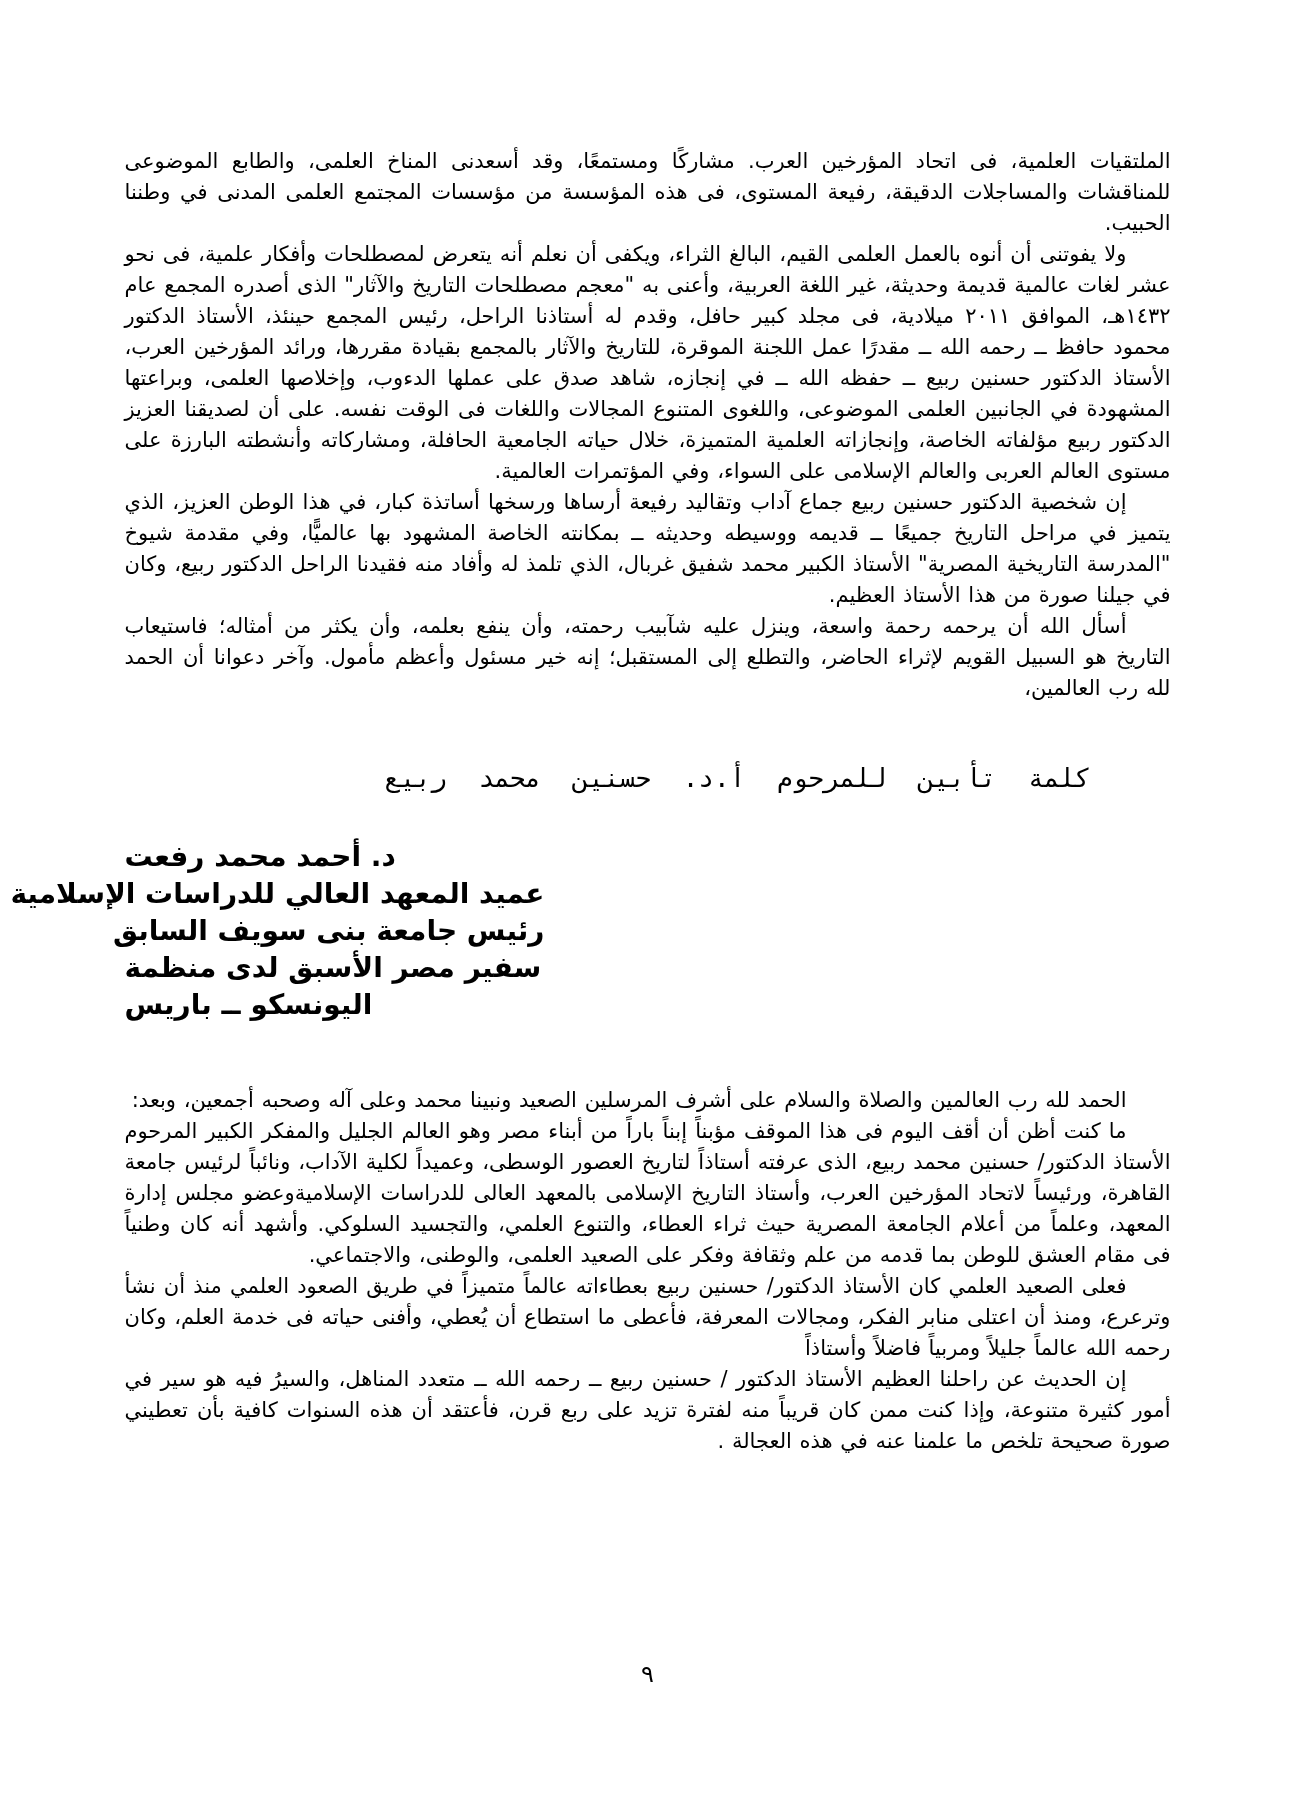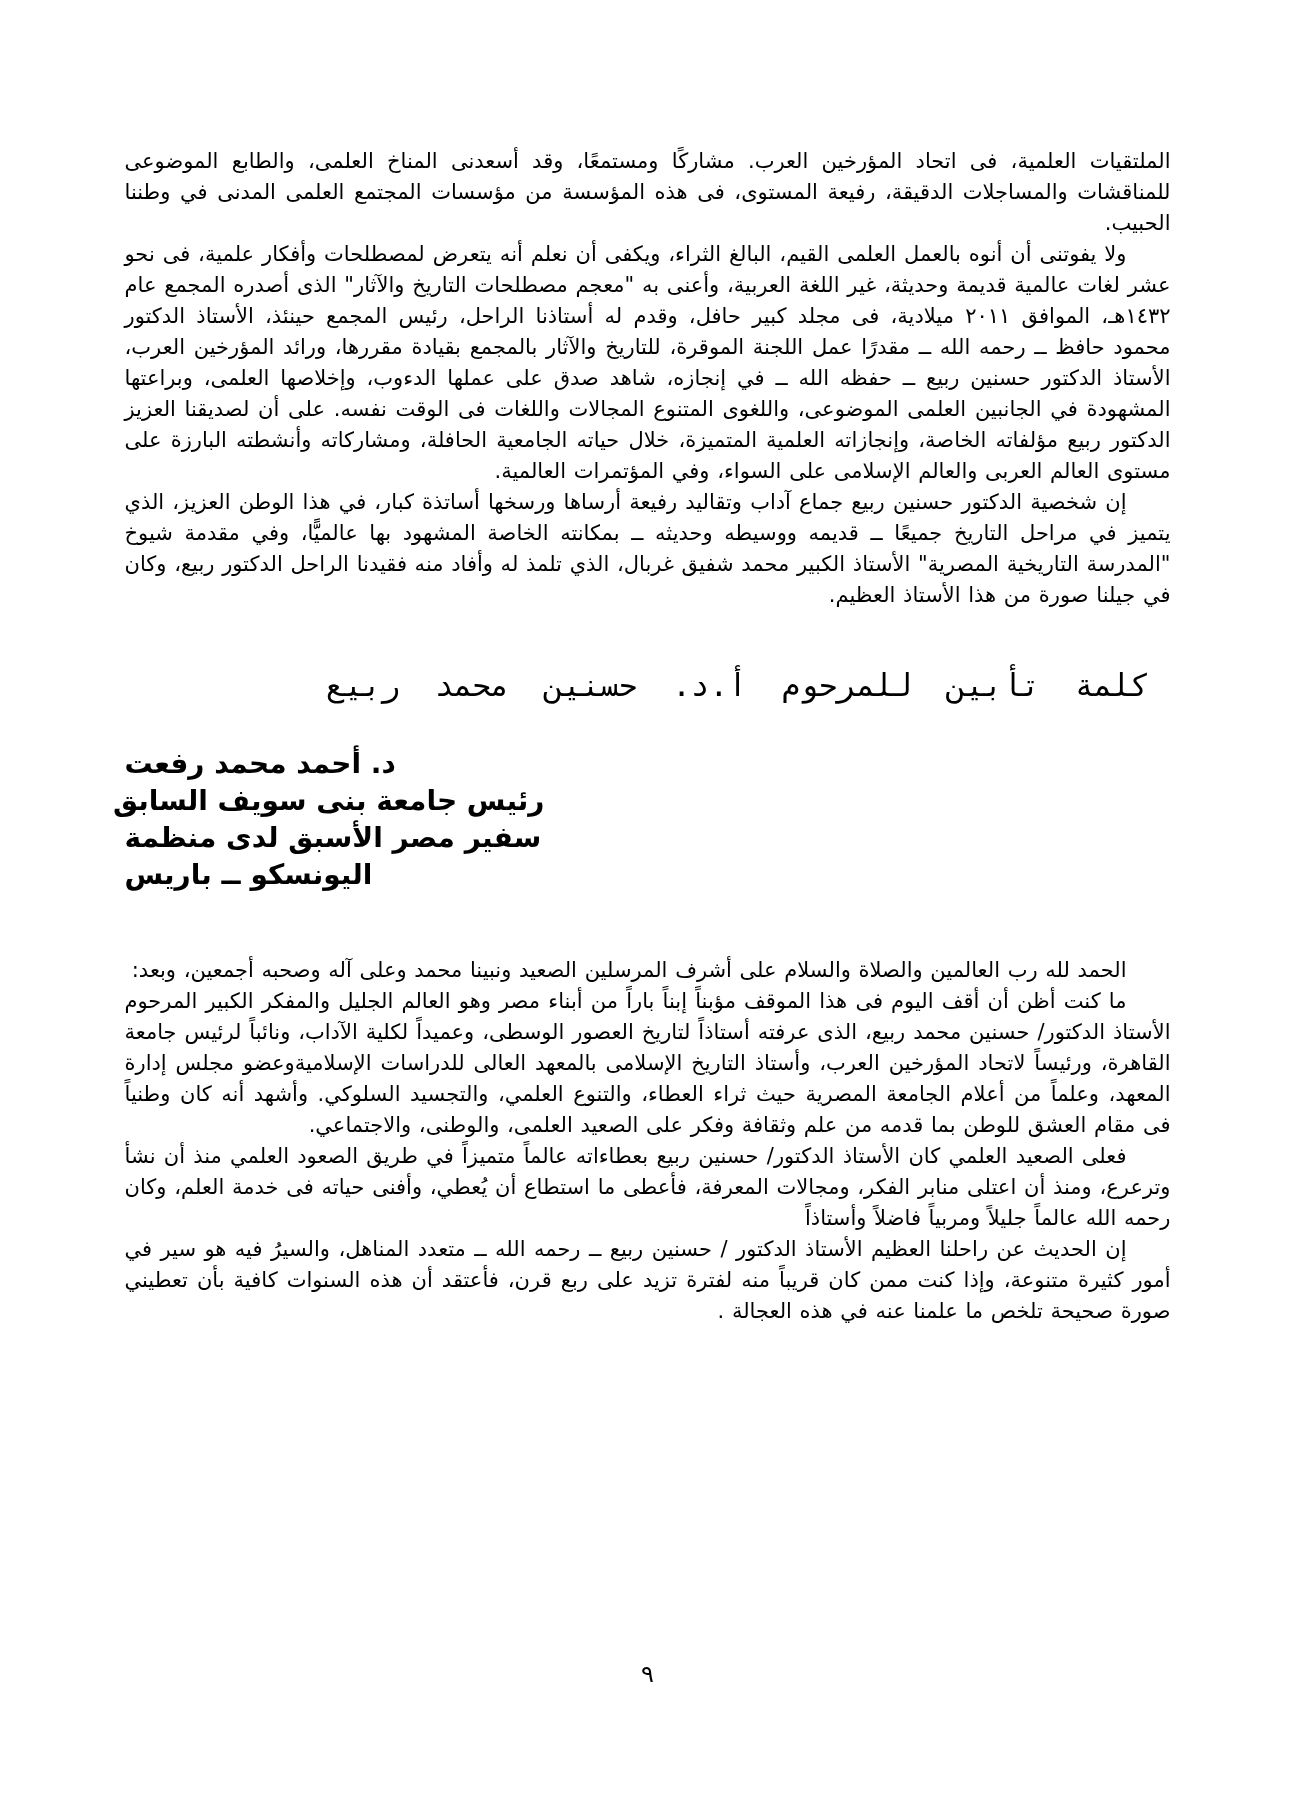--- a/index.html
+++ b/index.html
@@ -35,21 +35,21 @@
   p.no-indent {
     text-indent: 0;
   }
   .heading {
     margin: 54px 0 40px 0;
     position: relative;
     left: 90px;
     text-align: center;
     font-family: "DejaVu Sans Mono", "DejaVu Sans", monospace;
     font-weight: normal;
-    font-size: 31px;
+    font-size: 26px;
     letter-spacing: 6px;
     word-spacing: 16px;
     line-height: 40px;
   }
   .signature {
     width: 420px;
     margin: 28px auto 62px 0; 
     text-align: left;
   }
   .sig-line {
@@ -69,25 +69,27 @@
 </style>
 </head>
 <body>
 
 <div class="page">
   <div class="content">
 
     <p class="body no-indent">الملتقيات العلمية، فى اتحاد المؤرخين العرب. مشاركًا ومستمعًا، وقد أسعدنى المناخ العلمى، والطابع الموضوعى للمناقشات والمساجلات الدقيقة، رفيعة المستوى، فى هذه المؤسسة من مؤسسات المجتمع العلمى المدنى في وطننا الحبيب.</p>
     <p class="body">ولا يفوتنى أن أنوه بالعمل العلمى القيم، البالغ الثراء، ويكفى أن نعلم أنه يتعرض لمصطلحات وأفكار علمية، فى نحو عشر لغات عالمية قديمة وحديثة، غير اللغة العربية، وأعنى به "معجم مصطلحات التاريخ والآثار" الذى أصدره المجمع عام ١٤٣٢هـ، الموافق ٢٠١١ ميلادية، فى مجلد كبير حافل، وقدم له أستاذنا الراحل، رئيس المجمع حينئذ، الأستاذ الدكتور محمود حافظ ــ رحمه الله ــ مقدرًا عمل اللجنة الموقرة، للتاريخ والآثار بالمجمع بقيادة مقررها، ورائد المؤرخين العرب، الأستاذ الدكتور حسنين ربيع ــ حفظه الله ــ في إنجازه، شاهد صدق على عملها الدءوب، وإخلاصها العلمى، وبراعتها المشهودة في الجانبين العلمى الموضوعى، واللغوى المتنوع المجالات واللغات فى الوقت نفسه. على أن لصديقنا العزيز الدكتور ربيع مؤلفاته الخاصة، وإنجازاته العلمية المتميزة، خلال حياته الجامعية الحافلة، ومشاركاته وأنشطته البارزة على مستوى العالم العربى والعالم الإسلامى على السواء، وفي المؤتمرات العالمية.</p>
     <p class="body">إن شخصية الدكتور حسنين ربيع جماع آداب وتقاليد رفيعة أرساها ورسخها أساتذة كبار، في هذا الوطن العزيز، الذي يتميز في مراحل التاريخ جميعًا ــ قديمه ووسيطه وحديثه ــ بمكانته الخاصة المشهود بها عالميًّا، وفي مقدمة شيوخ "المدرسة التاريخية المصرية" الأستاذ الكبير محمد شفيق غربال، الذي تلمذ له وأفاد منه فقيدنا الراحل الدكتور ربيع، وكان في جيلنا صورة من هذا الأستاذ العظيم.</p>
+    <p class="body">أسأل الله أن يرحمه رحمة واسعة، وينزل عليه شآبيب رحمته، وأن ينفع بعلمه، وأن يكثر من أمثاله؛ فاستيعاب التاريخ هو السبيل القويم لإثراء الحاضر، والتطلع إلى المستقبل؛ إنه خير مسئول وأعظم مأمول. وآخر دعوانا أن الحمد لله رب العالمين،</p>
 
     <h1 class="heading">كلمة تأبين للمرحوم أ.د. حسنين محمد ربيع</h1>
 
     <div class="signature">
       <div class="sig-line">د. أحمد محمد رفعت</div>
+      <div class="sig-line">عميد المعهد العالي للدراسات الإسلامية</div>
       <div class="sig-line">رئيس جامعة بنى سويف السابق</div>
       <div class="sig-line">سفير مصر الأسبق لدى منظمة</div>
       <div class="sig-line">اليونسكو ــ باريس</div>
     </div>
 
     <p class="body">الحمد لله رب العالمين والصلاة والسلام على أشرف المرسلين الصعيد ونبينا محمد وعلى آله وصحبه أجمعين، وبعد:</p>
     <p class="body">ما كنت أظن أن أقف اليوم فى هذا الموقف مؤبناً إبناً باراً من أبناء مصر وهو العالم الجليل والمفكر الكبير المرحوم الأستاذ الدكتور/ حسنين محمد ربيع، الذى عرفته أستاذاً لتاريخ العصور الوسطى، وعميداً لكلية الآداب، ونائباً لرئيس جامعة القاهرة، ورئيساً لاتحاد المؤرخين العرب، وأستاذ التاريخ الإسلامى بالمعهد العالى للدراسات الإسلاميةوعضو مجلس إدارة المعهد، وعلماً من أعلام الجامعة المصرية حيث ثراء العطاء، والتنوع العلمي، والتجسيد السلوكي. وأشهد أنه كان وطنياً فى مقام العشق للوطن بما قدمه من علم وثقافة وفكر على الصعيد العلمى، والوطنى، والاجتماعي.</p>
     <p class="body">فعلى الصعيد العلمي كان الأستاذ الدكتور/ حسنين ربيع بعطاءاته عالماً متميزاً في طريق الصعود العلمي منذ أن نشأ وترعرع، ومنذ أن اعتلى منابر الفكر، ومجالات المعرفة، فأعطى ما استطاع أن يُعطي، وأفنى حياته فى خدمة العلم، وكان رحمه الله عالماً جليلاً ومربياً فاضلاً  وأستاذاً</p>
     <p class="body">إن الحديث عن راحلنا العظيم الأستاذ الدكتور / حسنين ربيع ــ رحمه الله ــ متعدد المناهل، والسيرُ فيه هو سير في أمور كثيرة متنوعة، وإذا كنت ممن كان قريباً منه لفترة تزيد على ربع قرن، فأعتقد أن هذه السنوات كافية بأن تعطيني صورة صحيحة تلخص ما علمنا عنه في هذه العجالة .</p>
 

